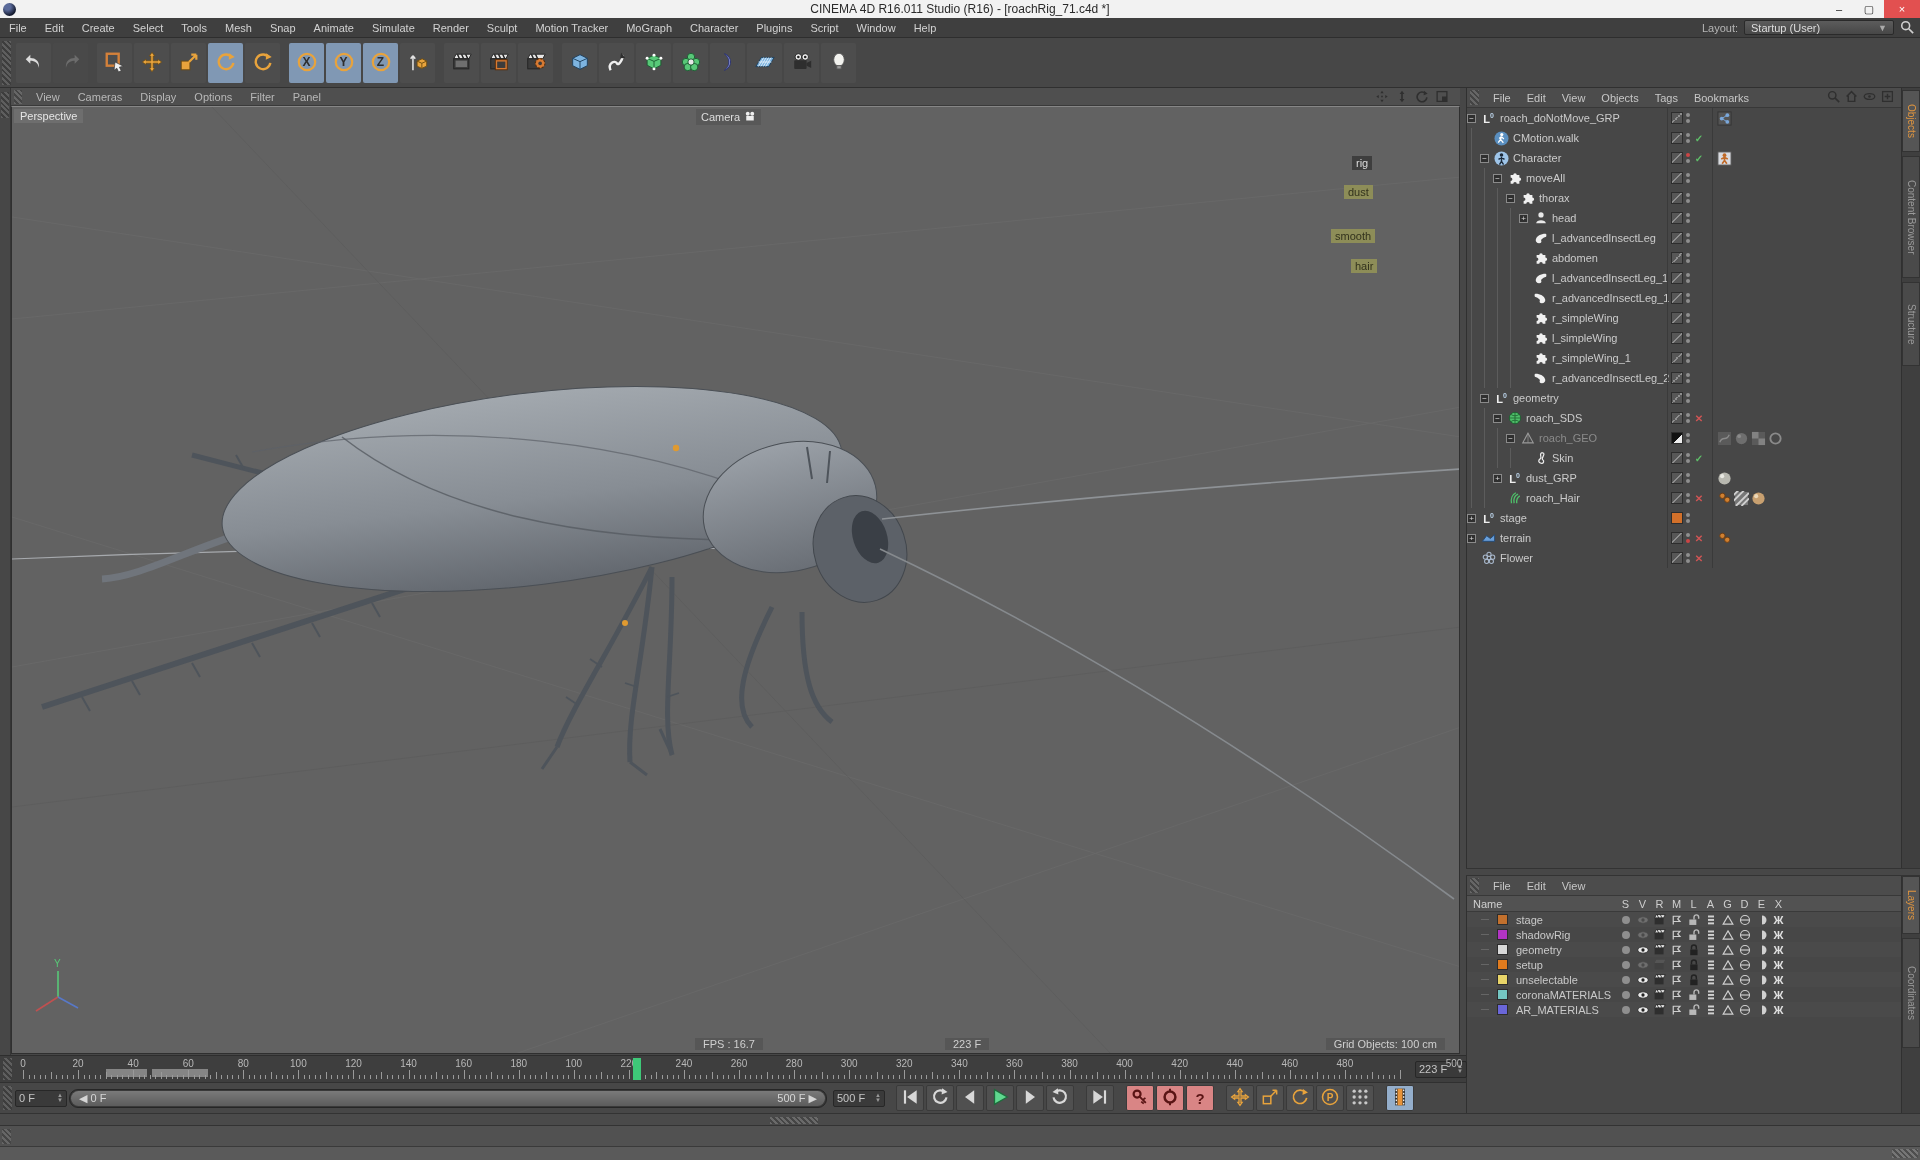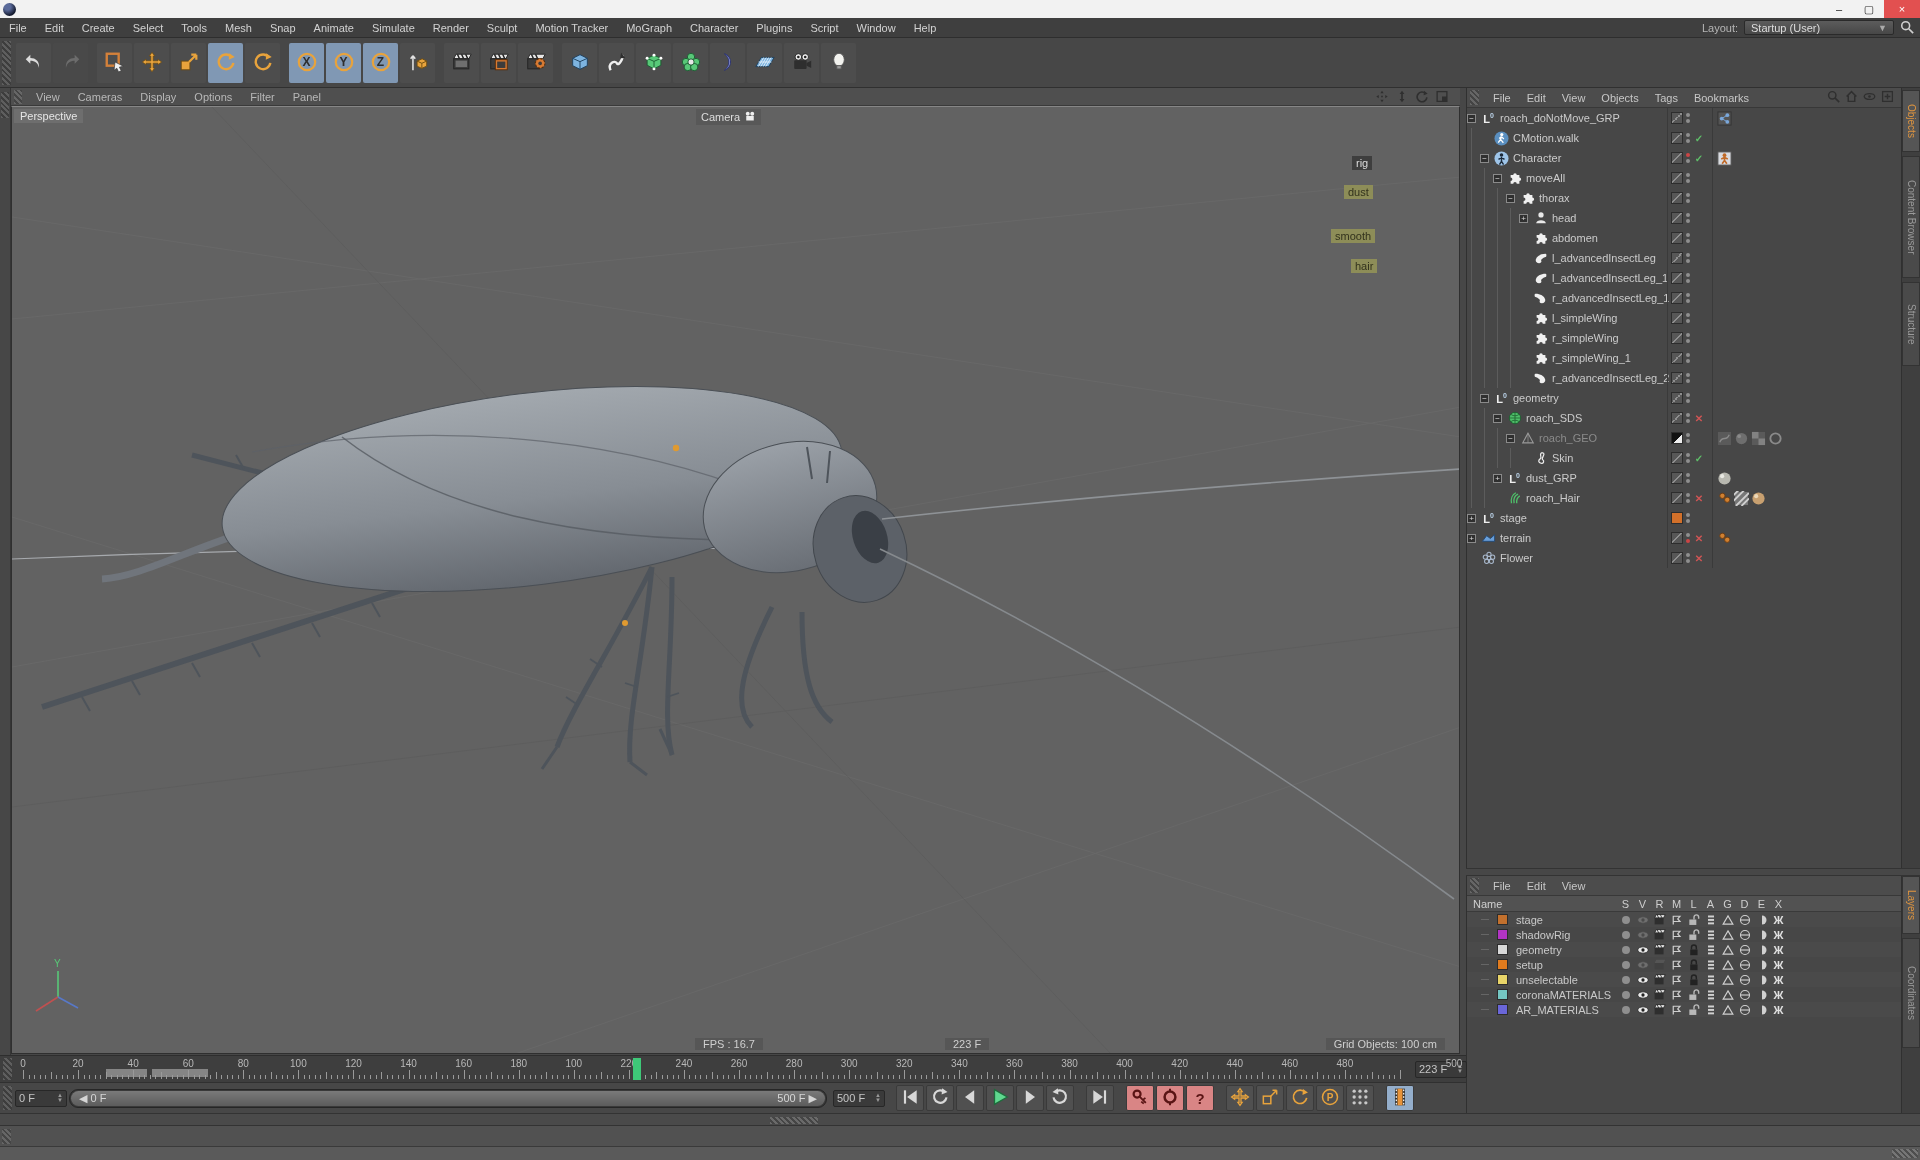--- a/index.html
+++ b/index.html
@@ -124,20 +124,21 @@
   .bottom-strip{position:absolute;left:0;top:1147px;width:1920px;height:13px;background:#5a5a5a;}
   .bottom-strip .grip{position:absolute;right:2px;top:2px;width:26px;height:9px;background:repeating-linear-gradient(45deg,#767676 0 2px,#4e4e4e 2px 4px);}
 </style>
 </head>
 <body>
 
 <div id="app">
 
   <div class="titlebar">
     <div class="logo"></div>
+    <div class="title">CINEMA 4D R16.011 Studio (R16) - [roachRig_71.c4d *]</div>
     <div class="win-controls">
       <div class="win-btn">–</div>
       <div class="win-btn">▢</div>
       <div class="win-btn close">×</div>
     </div>
   </div>
 
   <div class="menubar">
     <span id="main-menu-items"><span class="mitem">File</span><span class="mitem">Edit</span><span class="mitem">Create</span><span class="mitem">Select</span><span class="mitem">Tools</span><span class="mitem">Mesh</span><span class="mitem">Snap</span><span class="mitem">Animate</span><span class="mitem">Simulate</span><span class="mitem">Render</span><span class="mitem">Sculpt</span><span class="mitem">Motion Tracker</span><span class="mitem">MoGraph</span><span class="mitem">Character</span><span class="mitem">Plugins</span><span class="mitem">Script</span><span class="mitem">Window</span><span class="mitem">Help</span></span>
     <div class="layout-wrap">
@@ -600,20 +601,41 @@
             <span class="st "></span>
           </span>
         </div>
         <div class="om-row">
           <span class="ind"></span>
           <span class="ind"></span>
           <span class="ind"></span>
           <span class="ind"></span>
           <span class="om-exp none">−</span>
           <span class="om-ic">
+            <svg width="15" height="15" viewBox="0 0 16 16">
+              <path d="M13.5 3 C8 3 4 5.5 3 9 C2.5 11 4 13 6.5 13 C9 13 9.5 11 8.5 9.5 C10.5 7.5 12 6.5 14 6 C14.5 4.5 14.5 3.5 13.5 3 Z" fill="#f0f0f0"></path>
+            </svg>
+          </span>
+          <span class="om-name">l_advancedInsectLeg</span>
+          <span class="om-tgl">
+            <span class="lay-box slash"></span>
+            <span class="dots">
+              <i class=""></i>
+              <i class=""></i>
+            </span>
+            <span class="st "></span>
+          </span>
+        </div>
+        <div class="om-row">
+          <span class="ind"></span>
+          <span class="ind"></span>
+          <span class="ind"></span>
+          <span class="ind"></span>
+          <span class="om-exp none">−</span>
+          <span class="om-ic">
             <svg width="14" height="14" viewBox="0 0 16 16">
               <path d="M3 6 H6 A2 2 0 1 1 10 6 H13 V9 A2 2 0 1 1 13 13 V16 H10 A2 2 0 1 0 6 16 H3 V13 A2 2 0 1 0 3 9 Z" fill="#f0f0f0" transform="translate(0,-1.5)"></path>
             </svg>
           </span>
           <span class="om-name">abdomen</span>
           <span class="om-tgl">
             <span class="lay-box slash"></span>
             <span class="dots">
               <i class=""></i>
               <i class=""></i>
@@ -625,41 +647,20 @@
           <span class="ind"></span>
           <span class="ind"></span>
           <span class="ind"></span>
           <span class="ind"></span>
           <span class="om-exp none">−</span>
           <span class="om-ic">
             <svg width="15" height="15" viewBox="0 0 16 16">
               <path d="M13.5 3 C8 3 4 5.5 3 9 C2.5 11 4 13 6.5 13 C9 13 9.5 11 8.5 9.5 C10.5 7.5 12 6.5 14 6 C14.5 4.5 14.5 3.5 13.5 3 Z" fill="#f0f0f0"></path>
             </svg>
           </span>
-          <span class="om-name">l_advancedInsectLeg</span>
-          <span class="om-tgl">
-            <span class="lay-box slash"></span>
-            <span class="dots">
-              <i class=""></i>
-              <i class=""></i>
-            </span>
-            <span class="st "></span>
-          </span>
-        </div>
-        <div class="om-row">
-          <span class="ind"></span>
-          <span class="ind"></span>
-          <span class="ind"></span>
-          <span class="ind"></span>
-          <span class="om-exp none">−</span>
-          <span class="om-ic">
-            <svg width="15" height="15" viewBox="0 0 16 16">
-              <path d="M13.5 3 C8 3 4 5.5 3 9 C2.5 11 4 13 6.5 13 C9 13 9.5 11 8.5 9.5 C10.5 7.5 12 6.5 14 6 C14.5 4.5 14.5 3.5 13.5 3 Z" fill="#f0f0f0"></path>
-            </svg>
-          </span>
           <span class="om-name">l_advancedInsectLeg_1</span>
           <span class="om-tgl">
             <span class="lay-box slash"></span>
             <span class="dots">
               <i class=""></i>
               <i class=""></i>
             </span>
             <span class="st "></span>
           </span>
         </div>
@@ -688,42 +689,42 @@
           <span class="ind"></span>
           <span class="ind"></span>
           <span class="ind"></span>
           <span class="ind"></span>
           <span class="om-exp none">−</span>
           <span class="om-ic">
             <svg width="14" height="14" viewBox="0 0 16 16">
               <path d="M3 6 H6 A2 2 0 1 1 10 6 H13 V9 A2 2 0 1 1 13 13 V16 H10 A2 2 0 1 0 6 16 H3 V13 A2 2 0 1 0 3 9 Z" fill="#f0f0f0" transform="translate(0,-1.5)"></path>
             </svg>
           </span>
-          <span class="om-name">l_simpleWing</span>
+          <span class="om-name">r_simpleWing</span>
           <span class="om-tgl">
             <span class="lay-box slash"></span>
             <span class="dots">
               <i class=""></i>
               <i class=""></i>
             </span>
             <span class="st "></span>
           </span>
         </div>
         <div class="om-row">
           <span class="ind"></span>
           <span class="ind"></span>
           <span class="ind"></span>
           <span class="ind"></span>
           <span class="om-exp none">−</span>
           <span class="om-ic">
             <svg width="14" height="14" viewBox="0 0 16 16">
               <path d="M3 6 H6 A2 2 0 1 1 10 6 H13 V9 A2 2 0 1 1 13 13 V16 H10 A2 2 0 1 0 6 16 H3 V13 A2 2 0 1 0 3 9 Z" fill="#f0f0f0" transform="translate(0,-1.5)"></path>
             </svg>
           </span>
-          <span class="om-name">r_simpleWing</span>
+          <span class="om-name">l_simpleWing</span>
           <span class="om-tgl">
             <span class="lay-box slash"></span>
             <span class="dots">
               <i class=""></i>
               <i class=""></i>
             </span>
             <span class="st "></span>
           </span>
         </div>
         <div class="om-row">

